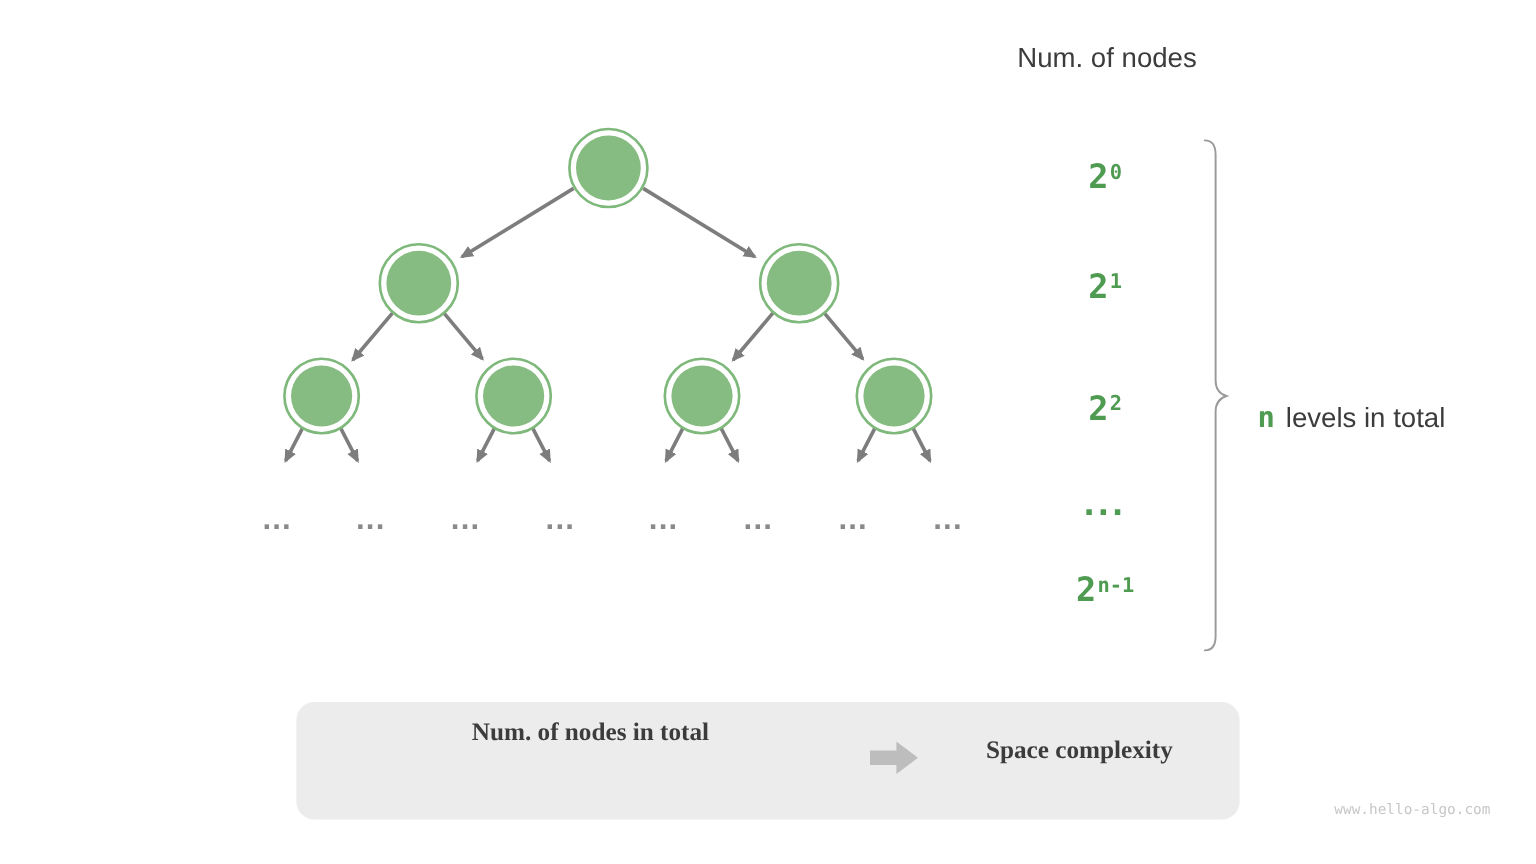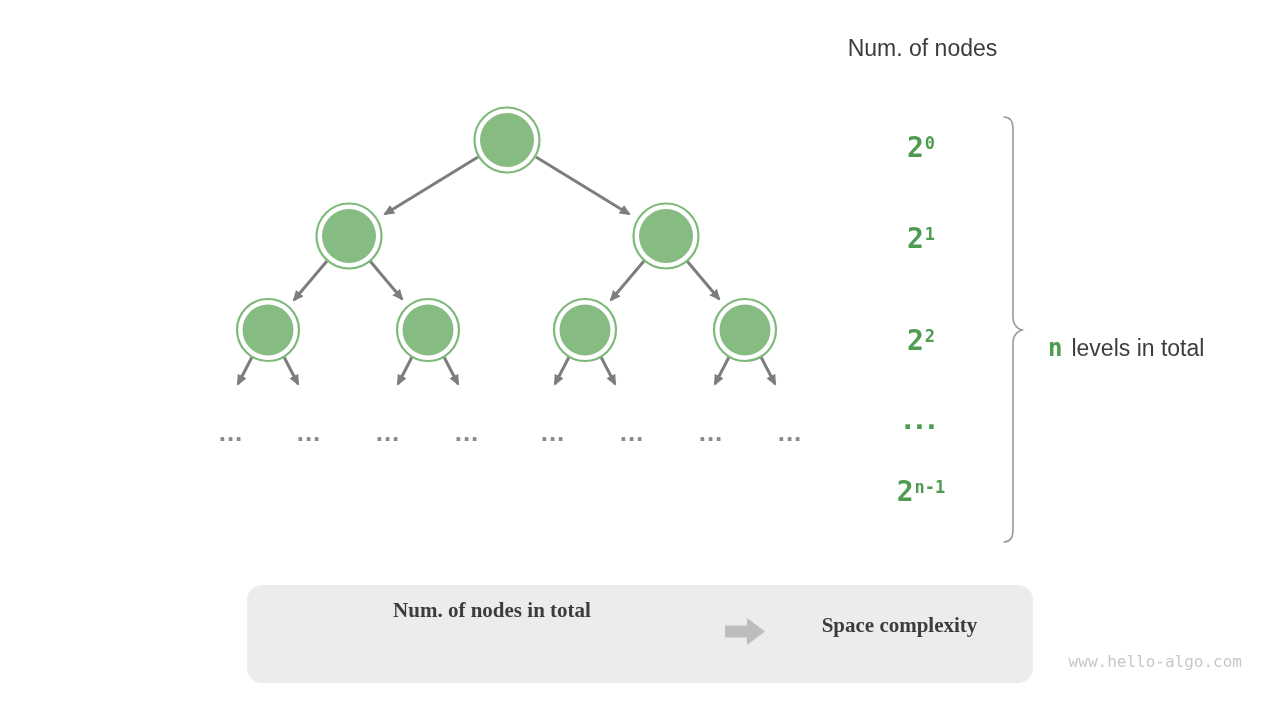--- a/index.html
+++ b/index.html
@@ -48,22 +48,22 @@
     margin:0 10px;position:relative;top:-2px;}
   .formula .tight{margin-left:0;}
   .formula sup{font-size:15px;position:relative;top:-0.5em;vertical-align:baseline;}
   .arrow-wrap{position:absolute;left:478px;top:33px;width:40px;height:27px;}
   .blockarrow{fill:var(--block-arrow-gray,#bdbdbd);}
   .red-row{position:absolute;left:540px;top:46px;width:225px;text-align:center;
     color:var(--red,#e31b1e);font-weight:bold;font-size:22px;line-height:30px;white-space:nowrap;}
   .red-row .oterm{font-family:"DejaVu Sans Mono",monospace;margin-left:12px;letter-spacing:0.5px;}
   .red-row sup{font-size:14px;position:relative;top:-0.5em;vertical-align:baseline;}
 
-  .watermark{right:38px;top:652px;font-family:"DejaVu Sans Mono",monospace;
-    font-size:16px;color:var(--watermark-gray,#c7c7c7);}
+  .watermark{right:38px;top:667px;font-family:"DejaVu Sans Mono",monospace;
+    font-size:12px;color:var(--watermark-gray,#c7c7c7);}
 </style>
 </head>
 <body>
 
 <div>
 
   <svg id="diagram-svg" viewBox="0 0 1280 720" xmlns="http://www.w3.org/2000/svg">
     <defs>
       <marker id="ah" markerUnits="userSpaceOnUse" markerWidth="12" markerHeight="11" refX="9" refY="5" orient="auto">
         <path d="M0,0 L11,5 L0,10 Z" fill="var(--edge-gray,#7d7d7d)"></path>

